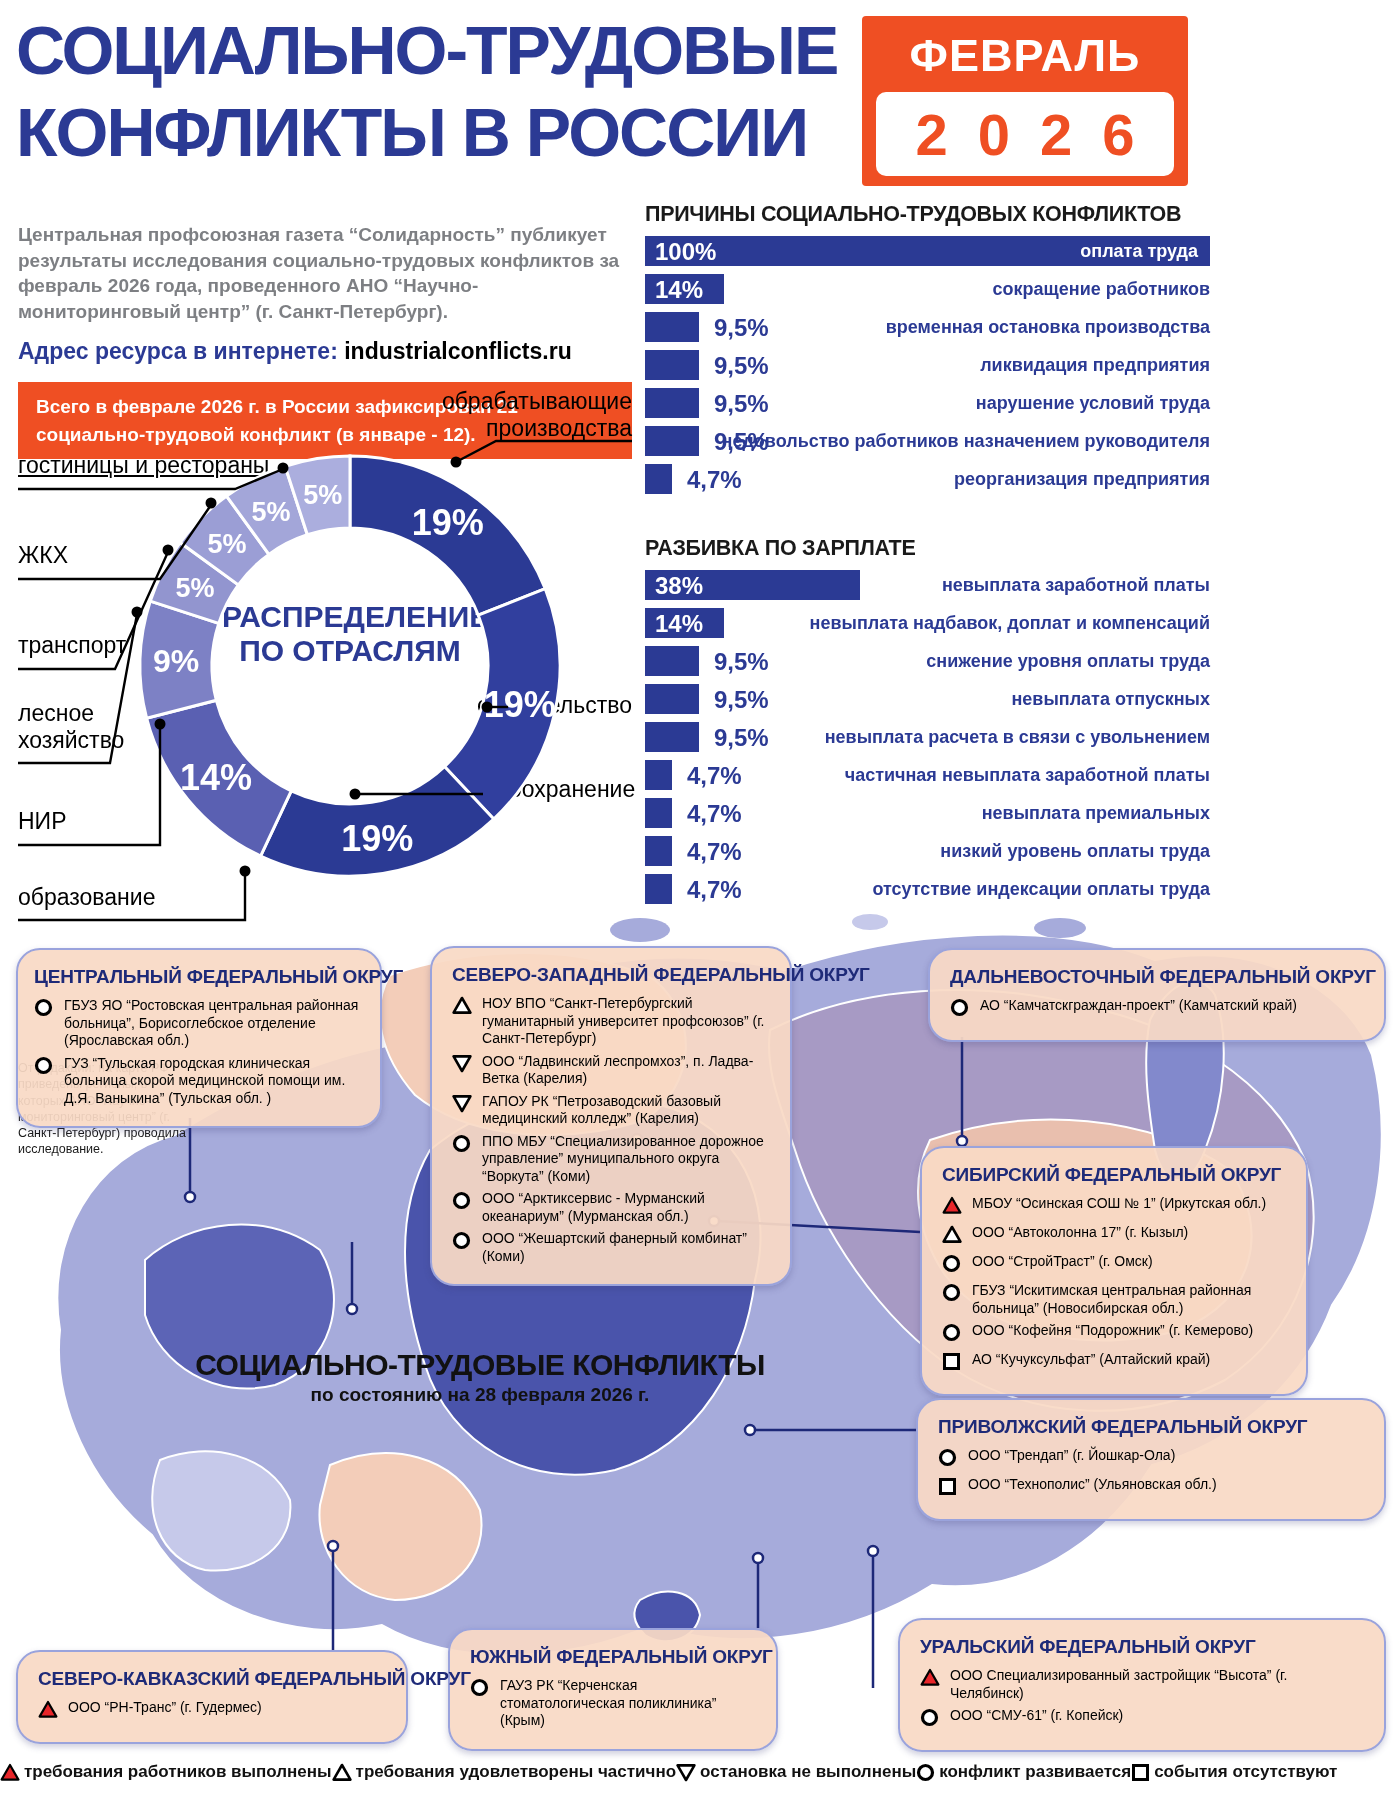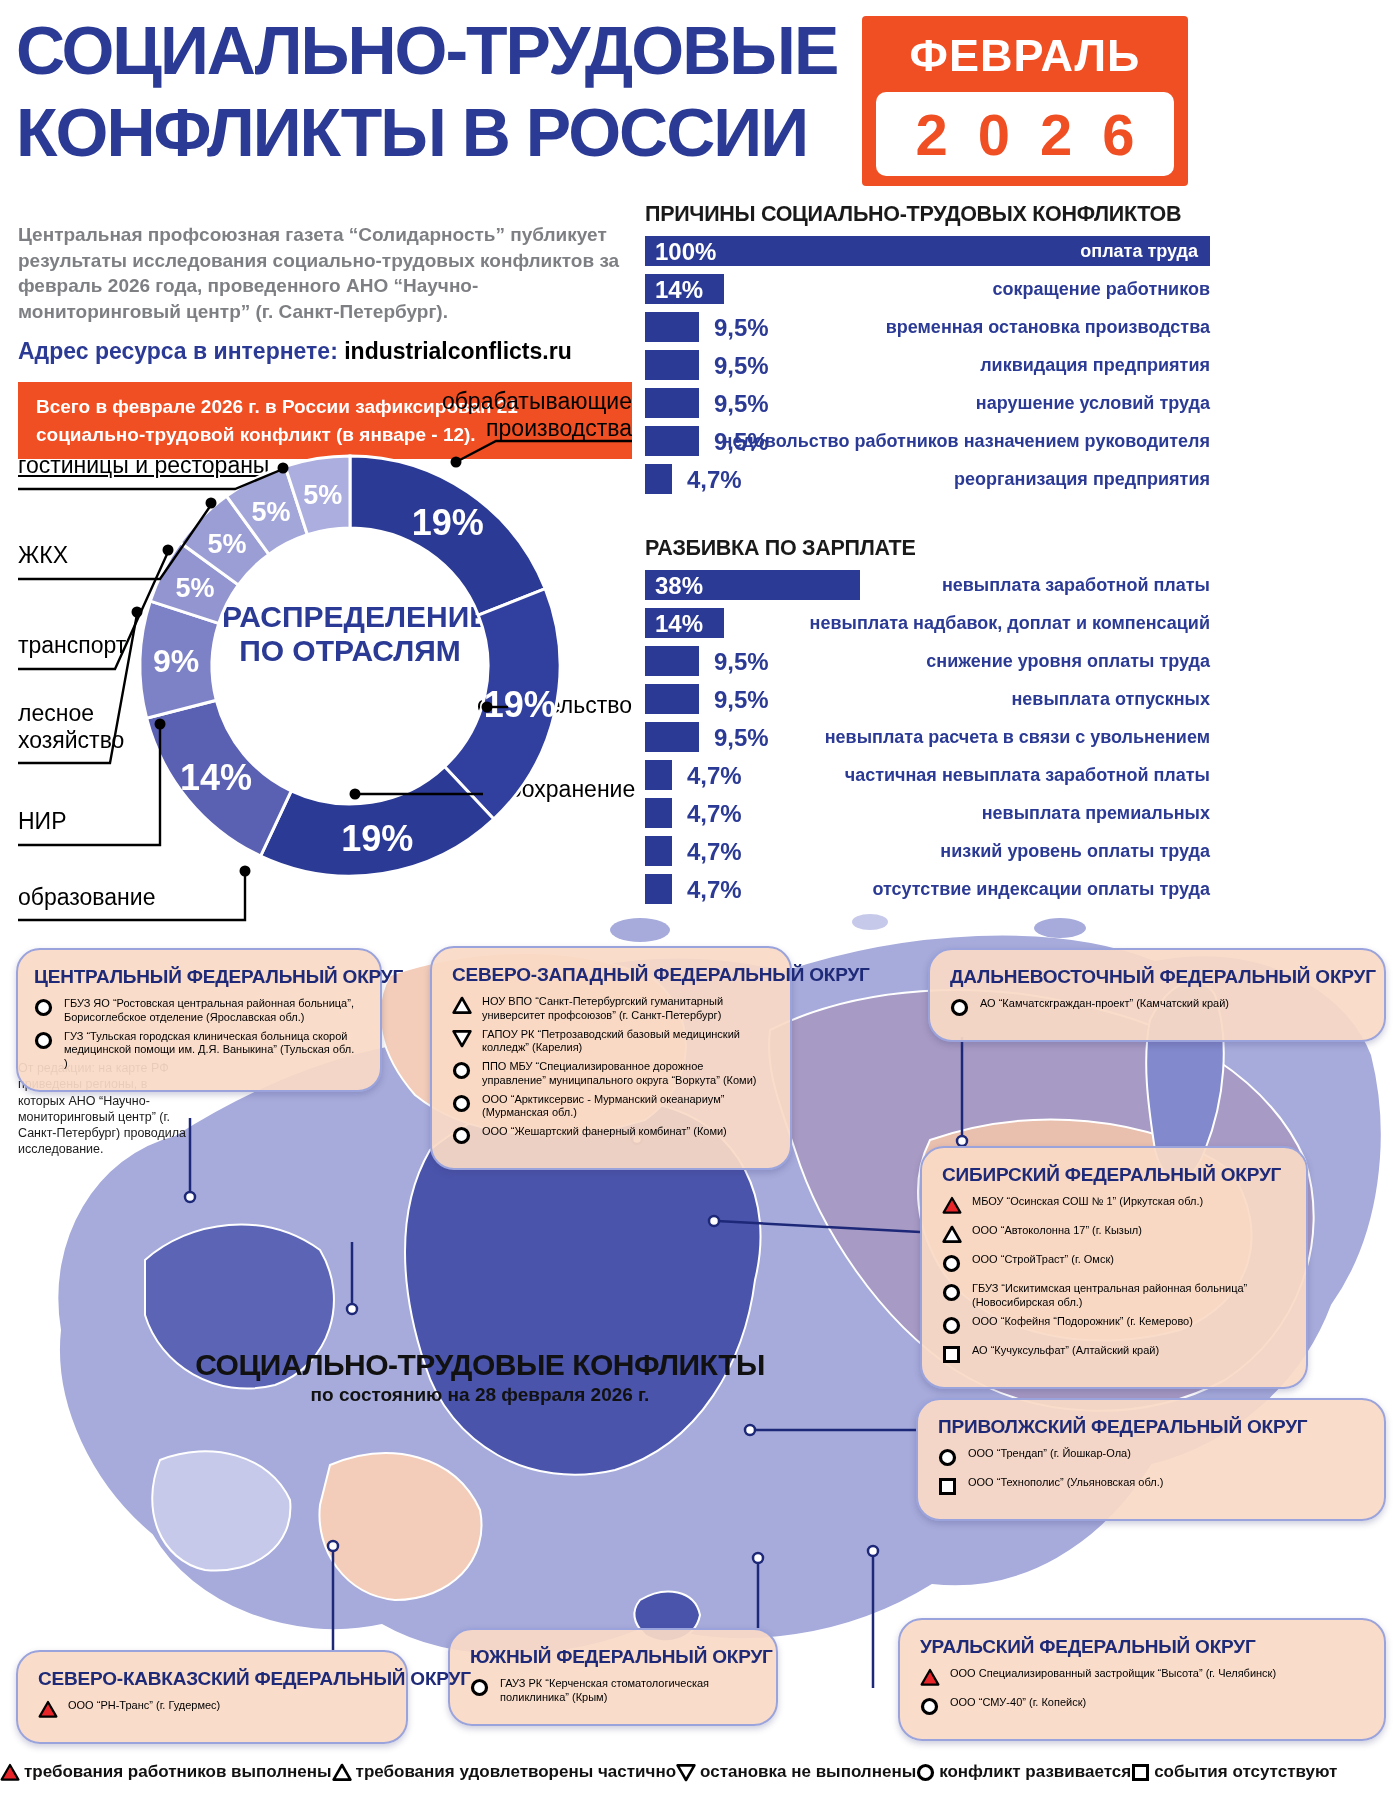--- a/index.html
+++ b/index.html
@@ -50,21 +50,21 @@
   #map-caption .s{color:#111;font-weight:bold;font-size:19px;margin-top:2px;}
   #editor-note{left:18px;top:1060px;width:170px;font-size:12.5px;color:#1a1a1a;line-height:1.3;z-index:2;}
 
   .district{position:absolute;z-index:3;background:rgba(249,217,197,0.93);
             border:2px solid #9aa3dc;border-radius:24px;padding:14px 20px 14px 20px;
             box-shadow:0 3px 6px rgba(60,60,120,0.25);box-sizing:border-box;}
   .district h3{margin:2px 0 9px 0;color:#1e2a78;font-size:19px;font-weight:bold;
                letter-spacing:-0.2px;white-space:nowrap;}
   .ditem{display:flex;margin-bottom:5px;}
   .ditem .ic{flex:0 0 30px;padding-top:1px;}
-  .ditem .tx{font-size:11px;color:#000;line-height:1.25;}
+  .ditem .tx{font-size:14px;color:#000;line-height:1.25;}
 
   
   #legend{left:0;top:1762px;width:1368px;display:flex;justify-content:flex-start;
           align-items:center;z-index:3;}
   .litem{display:flex;align-items:center;}
   .litem .ic{margin-right:4px;display:flex;}
   .litem .lb{font-size:17px;font-weight:bold;color:#111;white-space:nowrap;}
 
   svg text{font-family:"Liberation Sans",sans-serif;}
 </style>
@@ -302,20 +302,26 @@
         <div class="ditem">
           <span class="ic"><svg width="20" height="19">
               <path d="M10,2 L18.4,16.6 L1.6,16.6 Z" fill="#fff" stroke="#000" stroke-width="2.6" stroke-linejoin="round"></path>
             </svg></span>
           <span class="tx">НОУ ВПО “Санкт-Петербургский гуманитарный университет профсоюзов” (г. Санкт-Петербург)</span>
         </div>
         <div class="ditem">
           <span class="ic"><svg width="20" height="19">
               <path d="M1.6,2.4 L18.4,2.4 L10,17 Z" fill="#fff" stroke="#000" stroke-width="2.6" stroke-linejoin="round"></path>
             </svg></span>
+          <span class="tx">ООО “Ладвинский леспромхоз”, п. Ладва-Ветка (Карелия)</span>
+        </div>
+        <div class="ditem">
+          <span class="ic"><svg width="20" height="19">
+              <path d="M1.6,2.4 L18.4,2.4 L10,17 Z" fill="#fff" stroke="#000" stroke-width="2.6" stroke-linejoin="round"></path>
+            </svg></span>
           <span class="tx">ГАПОУ РК “Петрозаводский базовый медицинский колледж” (Карелия)</span>
         </div>
         <div class="ditem">
           <span class="ic"><svg width="19" height="19">
               <circle cx="9.5" cy="9.5" r="7" fill="#fff" stroke="#000" stroke-width="3.2"></circle>
             </svg></span>
           <span class="tx">ППО МБУ “Специализированное дорожное управление” муниципального округа “Воркута” (Коми)</span>
         </div>
         <div class="ditem">
           <span class="ic"><svg width="19" height="19">
@@ -398,21 +404,21 @@
         <div class="ditem">
           <span class="ic"><svg width="20" height="19">
               <path d="M10,2 L18.4,16.6 L1.6,16.6 Z" fill="#e8262a" stroke="#000" stroke-width="2.2" stroke-linejoin="round"></path>
             </svg></span>
           <span class="tx">ООО Специализированный застройщик “Высота” (г. Челябинск)</span>
         </div>
         <div class="ditem">
           <span class="ic"><svg width="19" height="19">
               <circle cx="9.5" cy="9.5" r="7" fill="#fff" stroke="#000" stroke-width="3.2"></circle>
             </svg></span>
-          <span class="tx">ООО “СМУ-40” (г. Копейск)</span>
+          <span class="tx">ООО “СМУ-61” (г. Копейск)</span>
         </div>
       </div>
       <div class="district" style="left: 448px; top: 1628px; width: 330px;">
         <h3>ЮЖНЫЙ ФЕДЕРАЛЬНЫЙ ОКРУГ</h3>
         <div class="ditem">
           <span class="ic"><svg width="19" height="19">
               <circle cx="9.5" cy="9.5" r="7" fill="#fff" stroke="#000" stroke-width="3.2"></circle>
             </svg></span>
           <span class="tx">ГАУЗ РК “Керченская стоматологическая поликлиника” (Крым)</span>
         </div>

